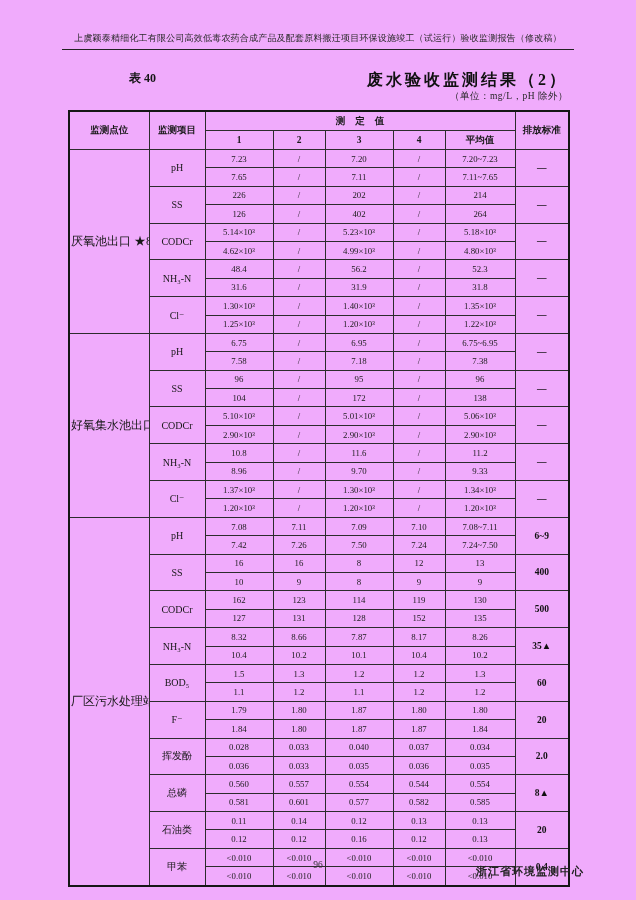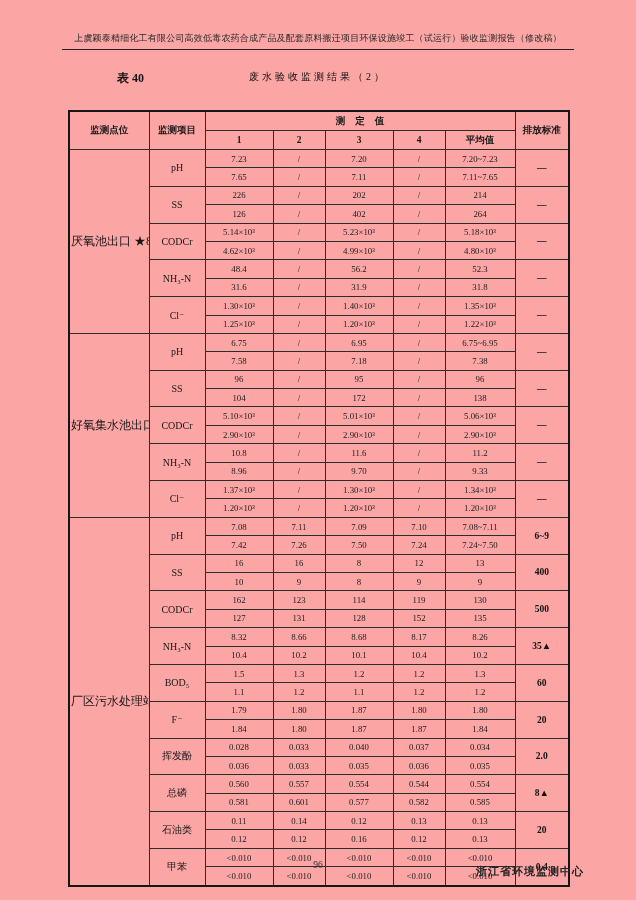--- a/index.html
+++ b/index.html
@@ -2,34 +2,34 @@
 <html><head>
 <meta charset="utf-8">
 <style>
   html,body{margin:0;padding:0;}
   body{
     width:636px;height:900px;background:#f2f2f0;
     font-family:"Liberation Serif","DejaVu Serif",serif;
     color:#1e1e1e;
   }
   .page{
-    position:relative;width:636px;height:900px;background:#fca5a5;
+    position:relative;width:636px;height:900px;background:#f0abfc;
     overflow:hidden;
   }
   .running-header{
     position:absolute;top:32px;left:62px;width:512px;
     font-size:9px;letter-spacing:0.2px;color:#2a2a2a;
     border-bottom:1.6px solid #222;padding-bottom:4px;
     white-space:nowrap;overflow:hidden;text-align:center;
   }
   .caption-row{position:absolute;top:70px;left:68px;width:500px;height:20px;}
-  .table-label{position:absolute;left:49px;top:0;font-size:12px;font-weight:bold;color:#161616;}
+  .table-label{position:absolute;left:61px;top:0;font-size:12px;font-weight:bold;color:#161616;}
   .page-title{
-    position:absolute;left:0;right:0;top:0;text-align:center;
-    font-size:10px;font-weight:normal;letter-spacing:3px;color:#111;
+    position:absolute;left:0;right:0;top:0;text-align:right;
+    font-size:16px;font-weight:bold;letter-spacing:3px;color:#111;
   }
   .unit-note{
     position:absolute;top:90px;left:68px;width:500px;text-align:right;
     font-size:9.5px;color:#262626;letter-spacing:0.5px;
   }
   table.results{
     position:absolute;top:110px;left:68px;width:500px;
     border-collapse:collapse;table-layout:fixed;
     border:2px solid #161616;
   }
@@ -58,20 +58,21 @@
 
 <div class="page">
 
   <div class="running-header">上虞颖泰精细化工有限公司高效低毒农药合成产品及配套原料搬迁项目环保设施竣工（试运行）验收监测报告（修改稿）</div>
 
   <div class="caption-row">
     <span class="table-label">表 40</span>
     <span class="page-title">废水验收监测结果（2）</span>
   </div>
 
+  <div class="unit-note">（单位：mg/L，pH 除外）</div>
 
   <table class="results">
     <colgroup>
       <col style="width:80px">
         <col style="width:56px">
       <col style="width:68px">
         <col style="width:52px">
       <col style="width:68px">
         <col style="width:52px">
       <col style="width:70px">
@@ -301,21 +302,21 @@
           <td class="val">127</td>
           <td class="val">131</td>
           <td class="val">128</td>
           <td class="val">152</td>
           <td class="val">135</td>
         </tr>
         <tr>
           <td class="item" rowspan="2">NH₃-N</td>
           <td class="val">8.32</td>
           <td class="val">8.66</td>
-          <td class="val">8.68</td>
+          <td class="val">7.87</td>
           <td class="val">8.17</td>
           <td class="val">8.26</td>
           <td class="std" rowspan="2">35▲</td>
         </tr>
         <tr>
           <td class="val">10.4</td>
           <td class="val">10.2</td>
           <td class="val">10.1</td>
           <td class="val">10.4</td>
           <td class="val">10.2</td>

